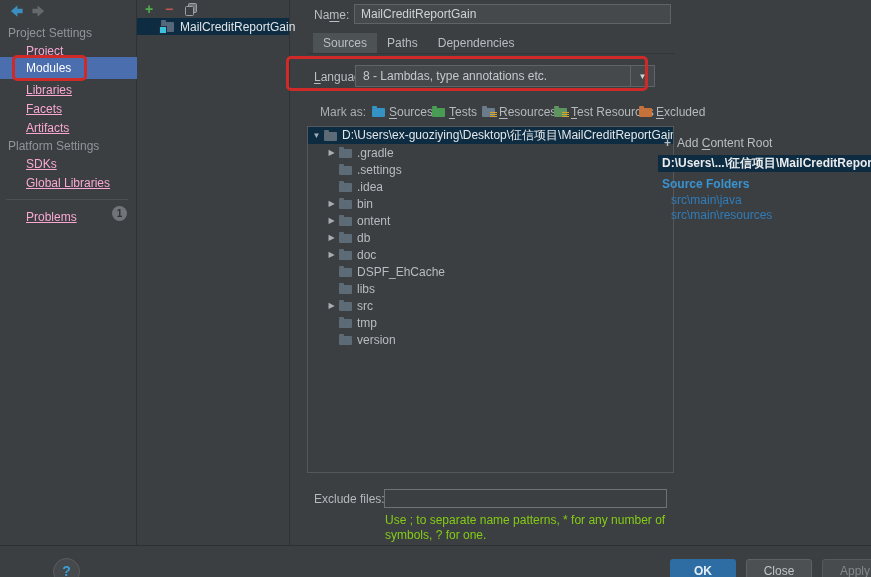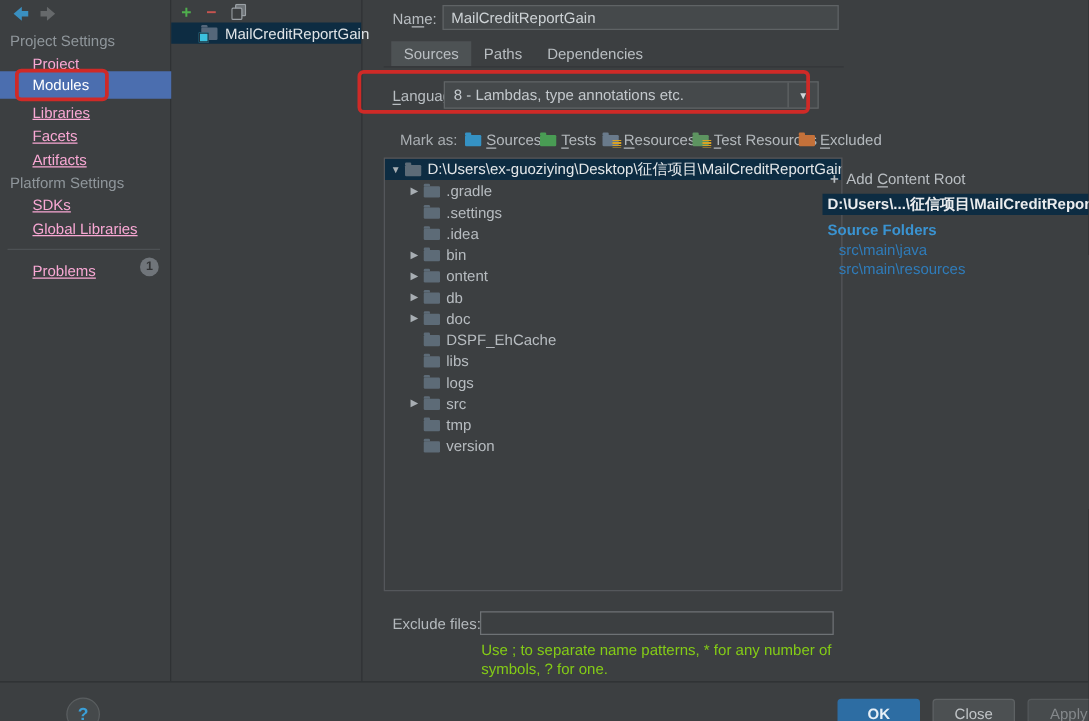--- a/index.html
+++ b/index.html
@@ -250,25 +250,20 @@
         <span class="tarrow"></span>
         <span class="tfold"></span>
         <span>DSPF_EhCache</span>
       </div>
       <div class="trow lvl1">
         <span class="tarrow"></span>
         <span class="tfold"></span>
         <span>libs</span>
       </div>
       <div class="trow lvl1">
-        <span class="tarrow"></span>
-        <span class="tfold"></span>
-        <span>logs</span>
-      </div>
-      <div class="trow lvl1">
         <span class="tarrow">▶</span>
         <span class="tfold"></span>
         <span>src</span>
       </div>
       <div class="trow lvl1">
         <span class="tarrow"></span>
         <span class="tfold"></span>
         <span>tmp</span>
       </div>
       <div class="trow lvl1">

